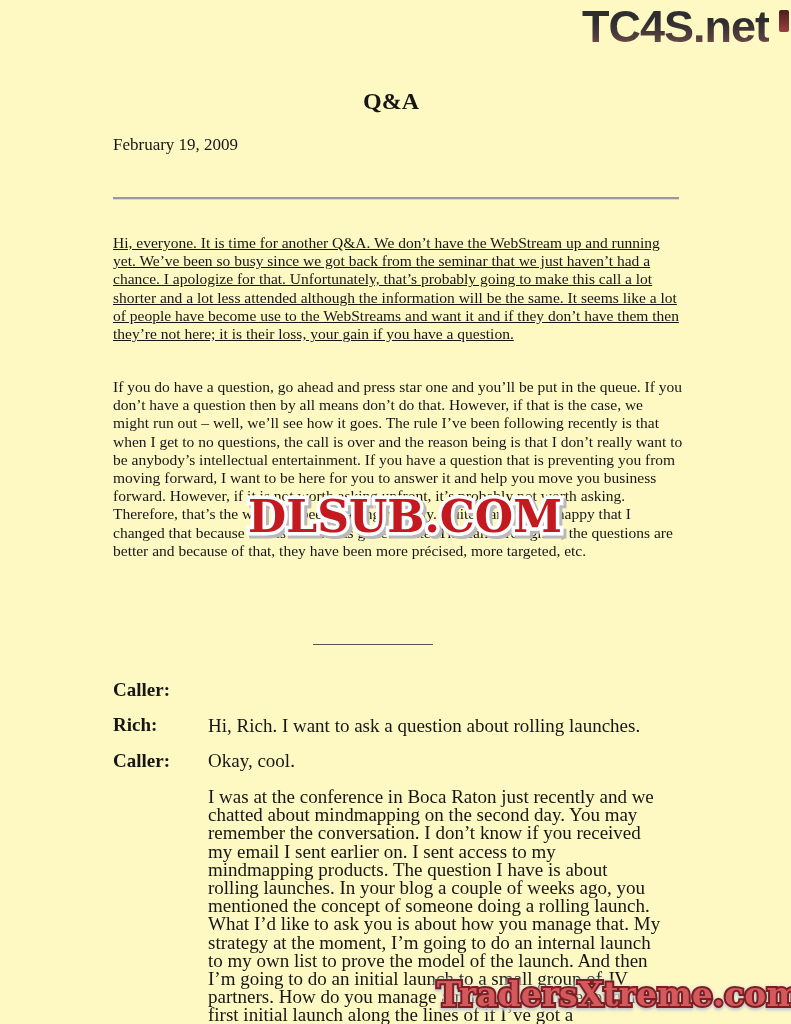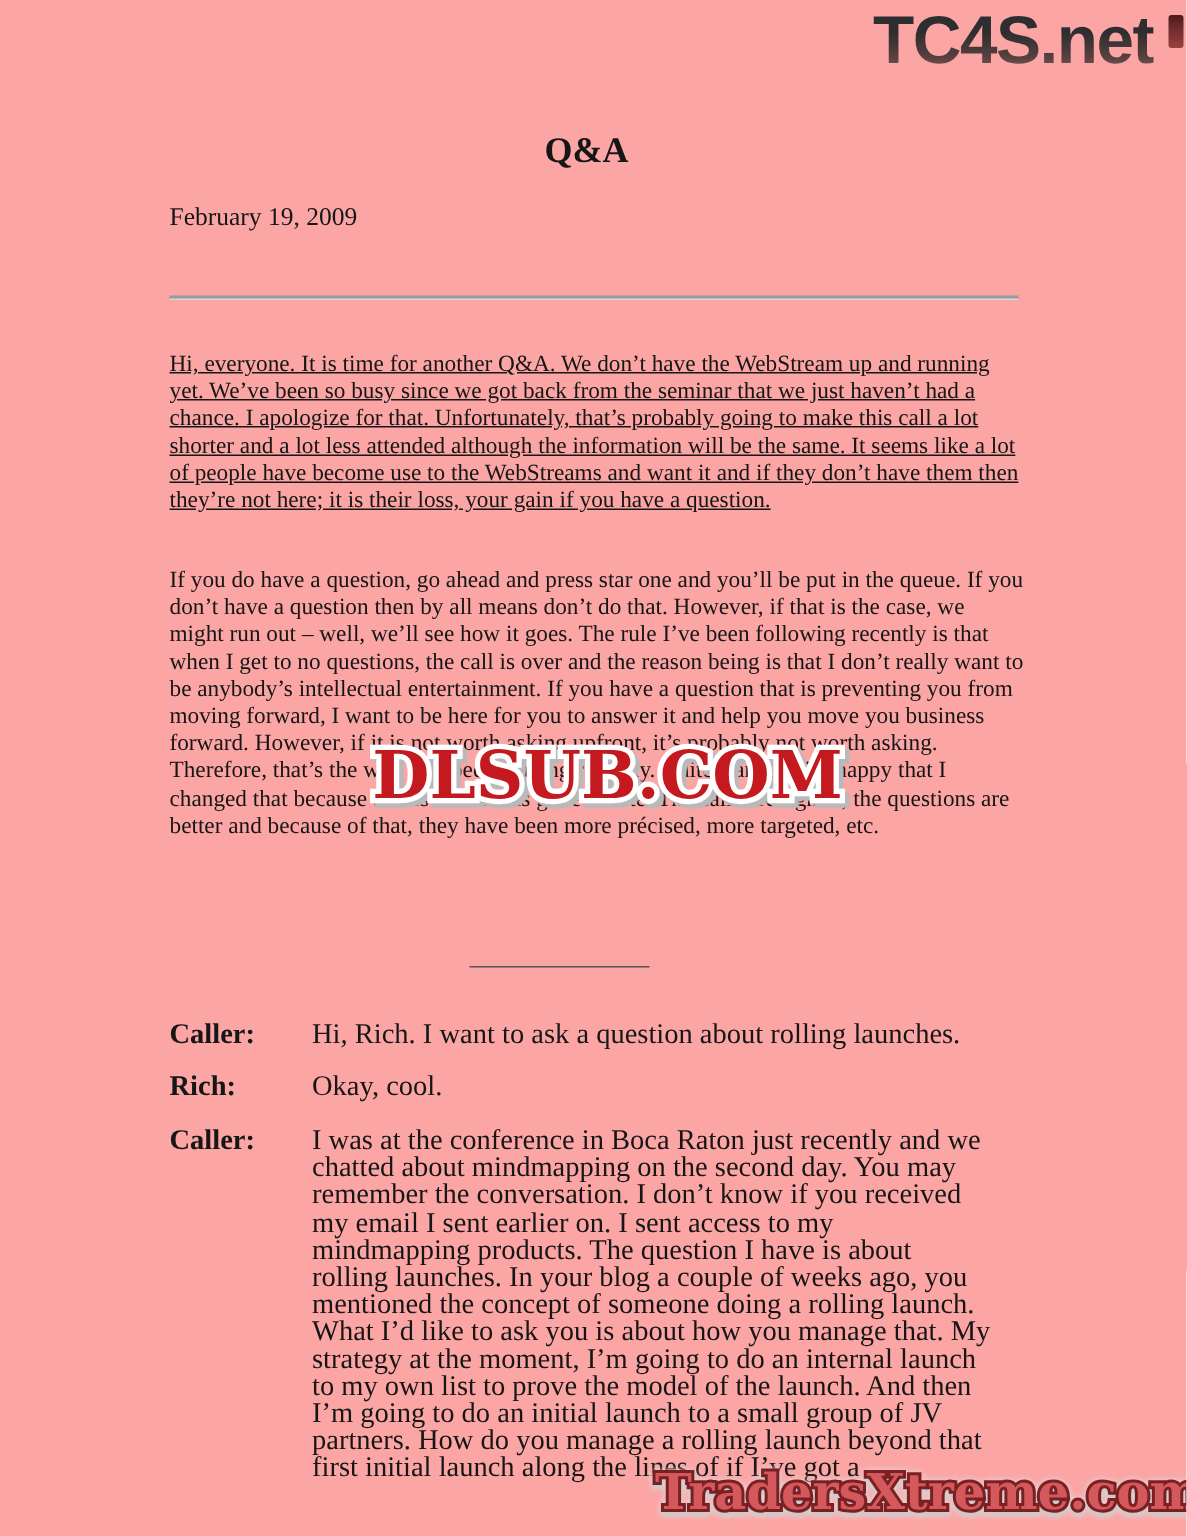--- a/index.html
+++ b/index.html
@@ -1,19 +1,19 @@
 <!DOCTYPE html>
 <html><head>
 <meta charset="utf-8">
 <style>
   html,body{margin:0;padding:0;background:#ffffff;}
   .page{
     position:relative;
     width:791px;height:1024px;
-    background:#fca5a5;
+    background:#fef9c3;
     overflow:hidden;
     font-family:"Liberation Serif", serif;
     color:#161616;
   }
   
   .logo{
     position:absolute;top:1px;right:22px;
     font-family:"Liberation Sans", sans-serif;
     font-weight:bold;font-size:45px;letter-spacing:-1px;
     background:linear-gradient(180deg,#2e2e30 40%,#58403f 72%,#9c6f6e 100%);
@@ -49,21 +49,21 @@
   }
   .dialogue-row{
     position:absolute;left:113px;width:566px;
     display:flex;align-items:flex-start;
     font-size:19px;line-height:18.2px;
   }
   .d1{top:681px;}
   .d2{top:716px;}
   .d3{top:752px;}
   .speaker{flex:0 0 95px;font-weight:bold;}
-  .dtext{width:455px;}
+  .dtext{width:455px;margin-top:36px;}
   
   .wm-mid{
     position:absolute;top:486px;left:250px;width:310px;height:62px;
     pointer-events:none;
   }
   .wm-mid svg,.wm-bottom svg{overflow:visible;display:block;}
   .wm-bottom{
     position:absolute;top:973px;right:10px;width:324px;height:46px;
     pointer-events:none;
     text-align:right;

